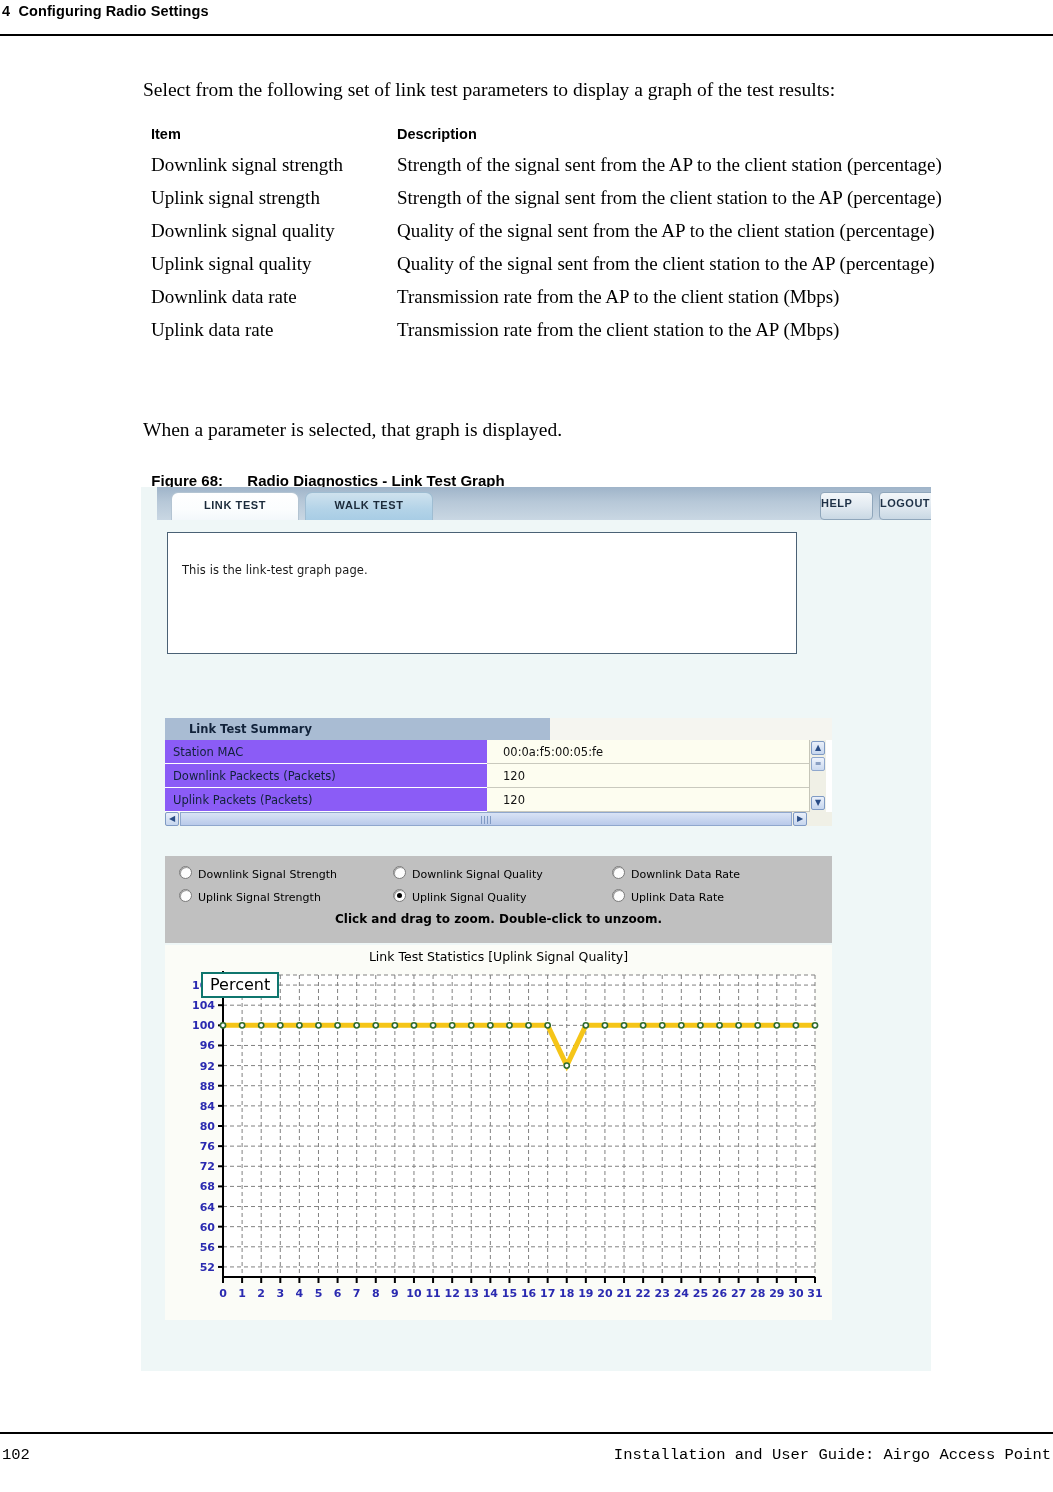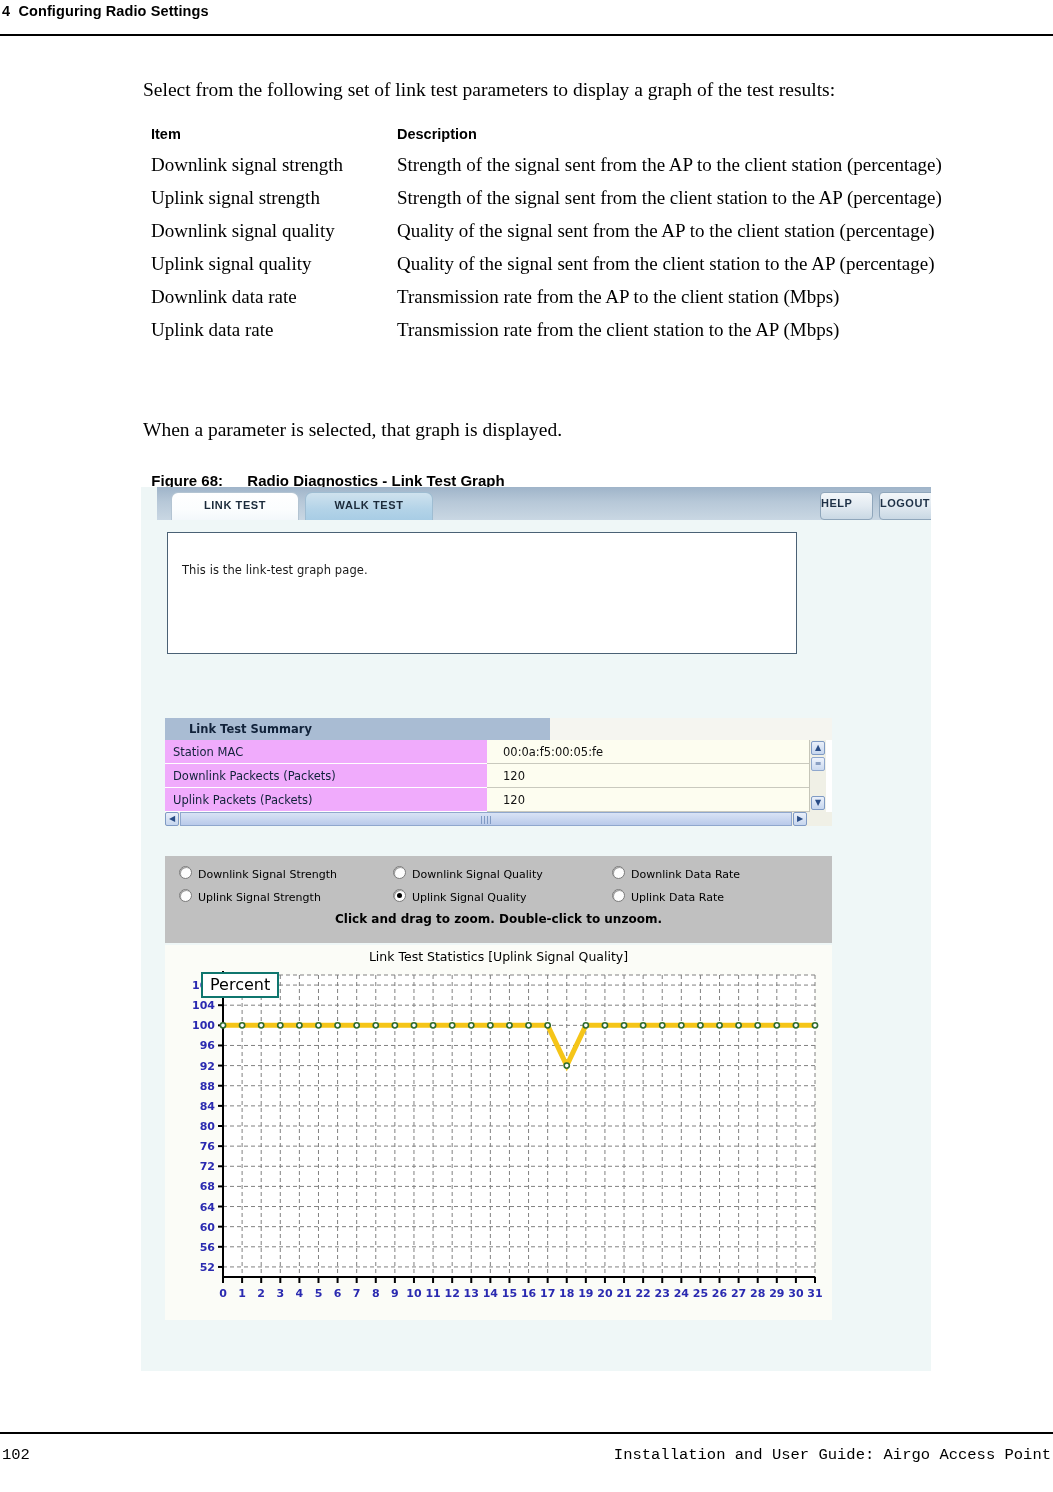--- a/index.html
+++ b/index.html
@@ -151,21 +151,21 @@
     line-height: 22px; padding-left: 24px; box-sizing: border-box;
     white-space: nowrap;
   }
   #summary-title-fill {
     position: absolute; left: 385px; top: 0; width: 282px; height: 22px;
     background: #f5f5f0;
   }
   .srow { position: absolute; left: 0; width: 667px; height: 24px; }
   .srow .lbl {
     position: absolute; left: 0; top: 0; width: 322px; height: 100%;
-    background: #f0abfc;
+    background: #8b5cf6;
     font-family: "DejaVu Sans", sans-serif;
     font-size: 11.5px; color: #11223a;
     line-height: 24px; padding-left: 8px; box-sizing: border-box;
     border-bottom: 1px solid #ffffff;
     white-space: nowrap;
   }
   .srow .val {
     position: absolute; left: 322px; top: 0; width: 322px; height: 100%;
     background: #fdfdf0;
     font-family: "DejaVu Sans", sans-serif;

